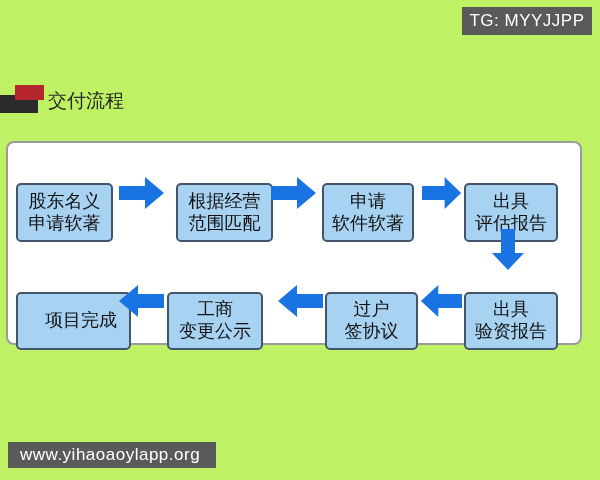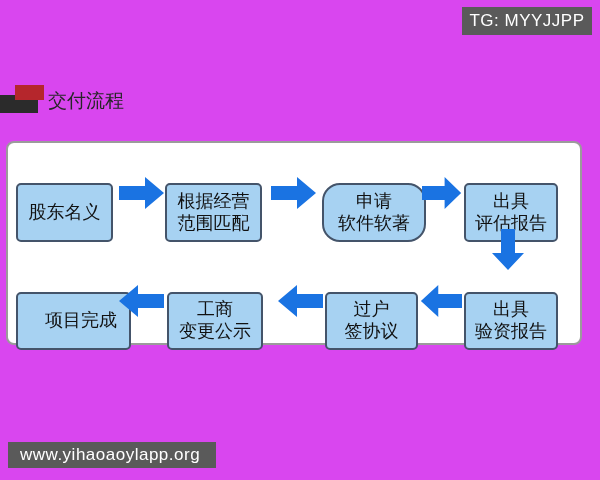--- a/index.html
+++ b/index.html
@@ -5,21 +5,21 @@
   html, body {
     margin: 0;
     padding: 0;
     background: #ffffff;
     font-family: "Liberation Sans", "DejaVu Sans", sans-serif;
   }
   .stage {
     position: relative;
     width: 600px;
     height: 480px;
-    background: #d946ef;
+    background: #bef264;
     overflow: hidden;
   }
   .banner {
     position: absolute;
     background: var(--banner-bg, #5a5a5a);
     color: #ffffff;
     font-size: 17px;
     display: flex;
     align-items: center;
     letter-spacing: 0.5px;
@@ -70,22 +70,22 @@
     font-size: 18px;
     line-height: 1.22;
     color: #111111;
     text-align: center;
     box-sizing: border-box;
     margin-top: 20px;
   }
   .row1 { top: 163px; height: 59px; }
   .row2 { top: 272px; height: 58px; }
   .b1 { left: 16px;  width: 97px; }
-  .b2 { left: 165px; width: 97px; }
-  .b3 { left: 322px; width: 104px; border-radius: 18px; }
+  .b2 { left: 176px; width: 97px; }
+  .b3 { left: 322px; width: 92px; }
   .b4 { left: 464px; width: 94px; }
   .b5 { left: 464px; width: 94px; }
   .b6 { left: 325px; width: 93px; }
   .b7 { left: 167px; width: 96px; }
   .b8 { left: 16px;  width: 115px; padding-left: 15px; }
   .arrow {
     position: absolute;
     color: var(--arrow, #1a73e2);
   }
   .arrow svg { display: block; width: 100%; height: 100%; }
@@ -105,20 +105,21 @@
   <div class="banner top-right">TG: MYYJJPP</div>
 
   <div class="title-marker-black"></div>
   <div class="title-marker-red"></div>
   <div class="page-title">交付流程</div>
 
   <div class="flow-container"></div>
 
   <div class="flow-box row1 b1">
     <span>股东名义</span>
+    <span>申请软著</span>
   </div>
   <div class="flow-box row1 b2">
     <span>根据经营</span>
     <span>范围匹配</span>
   </div>
   <div class="flow-box row1 b3">
     <span>申请</span>
     <span>软件软著</span>
   </div>
   <div class="flow-box row1 b4">

